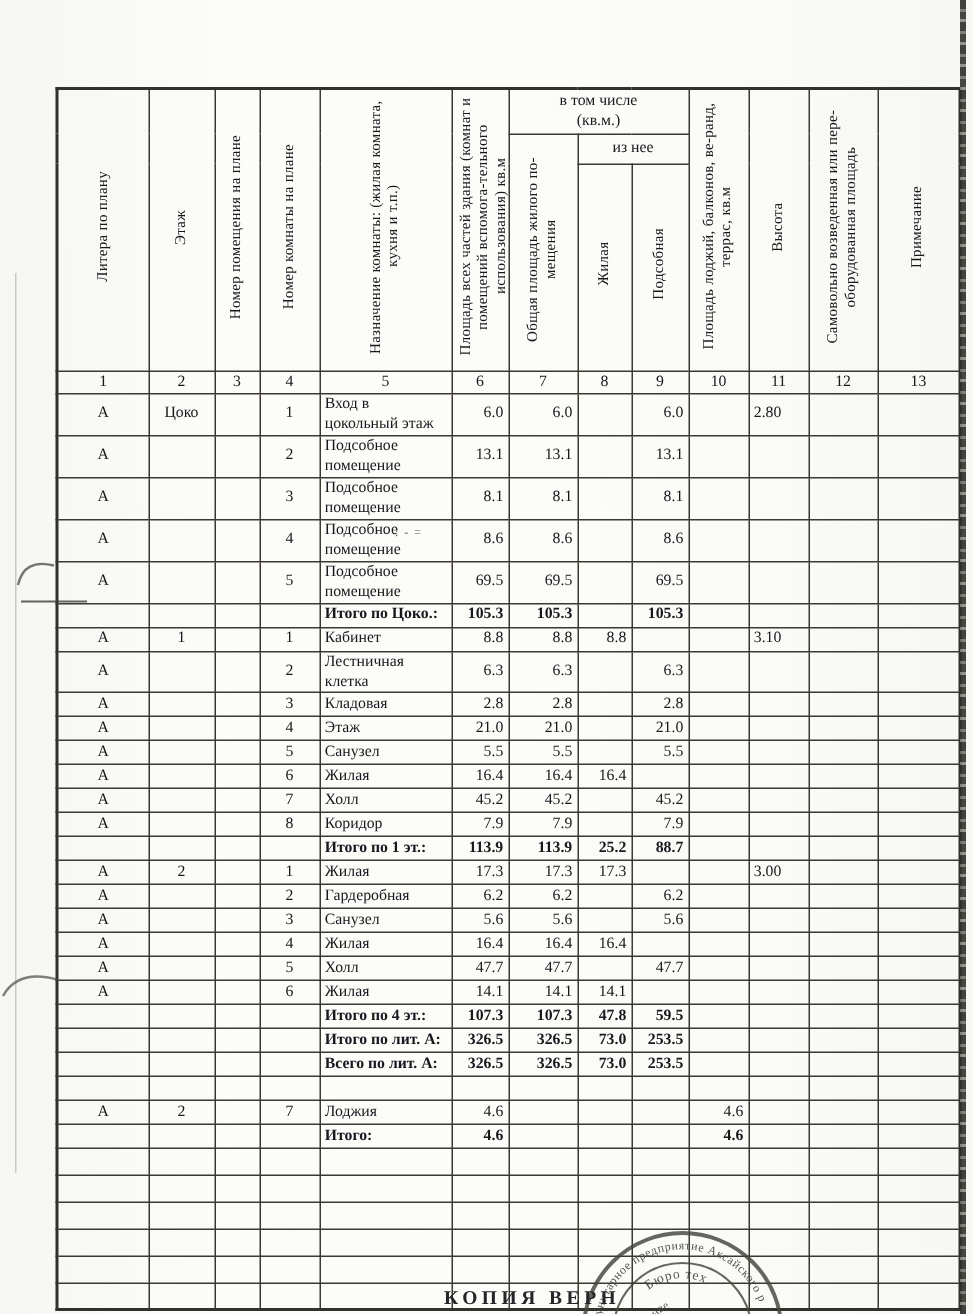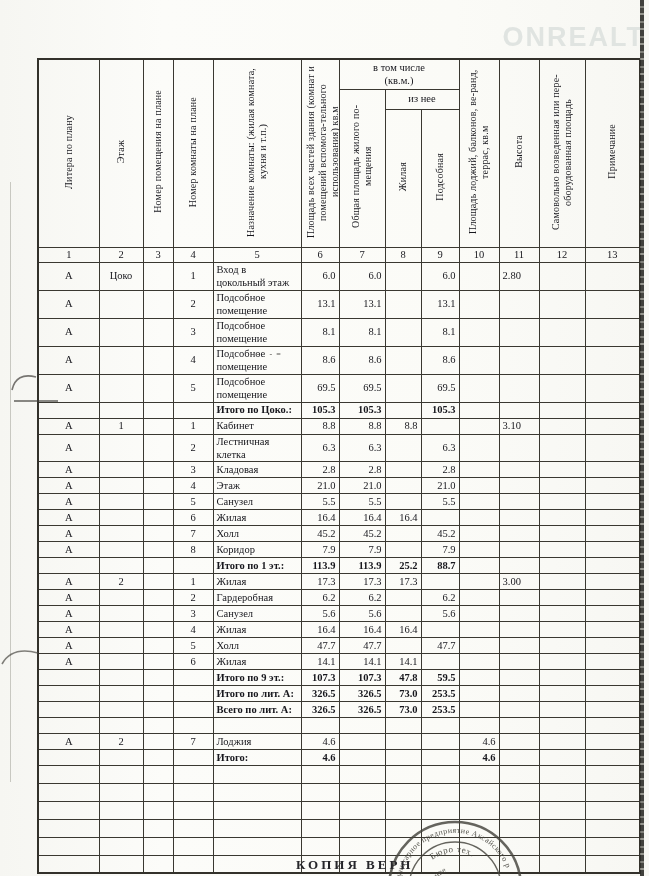--- a/index.html
+++ b/index.html
@@ -65,21 +65,20 @@
     letter-spacing:1px;
   }
   .stamp-wrap{position:absolute; left:372px; top:812px; width:180px; height:64px;}
 </style>
 </head>
 <body>
 
 <div class="page">
 
 
-  <div class="watermark">ONREALT</div>
 
   <table class="expl">
     <colgroup>
       <col style="width:61px">
         <col style="width:44px">
         <col style="width:30px">
       <col style="width:40px">
         <col style="width:88px">
         <col style="width:38px">
       <col style="width:46px">
@@ -445,21 +444,21 @@
           <td class="c-num"></td>
           <td class="c-mid"></td>
           <td class="c-center"></td>
           <td class="c-center"></td>
         </tr>
         <tr class="sum" style="height: 16px;">
           <td class="c-center"></td>
           <td class="c-center"></td>
           <td class="c-center"></td>
           <td class="c-center"></td>
-          <td class="c-name">Итого по 9 эт.:</td>
+          <td class="c-name">Итого по 4 эт.:</td>
           <td class="c-num">107.3</td>
           <td class="c-num">107.3</td>
           <td class="c-num">47.8</td>
           <td class="c-num">59.5</td>
           <td class="c-num"></td>
           <td class="c-mid"></td>
           <td class="c-center"></td>
           <td class="c-center"></td>
         </tr>
         <tr class="sum" style="height: 16px;">

